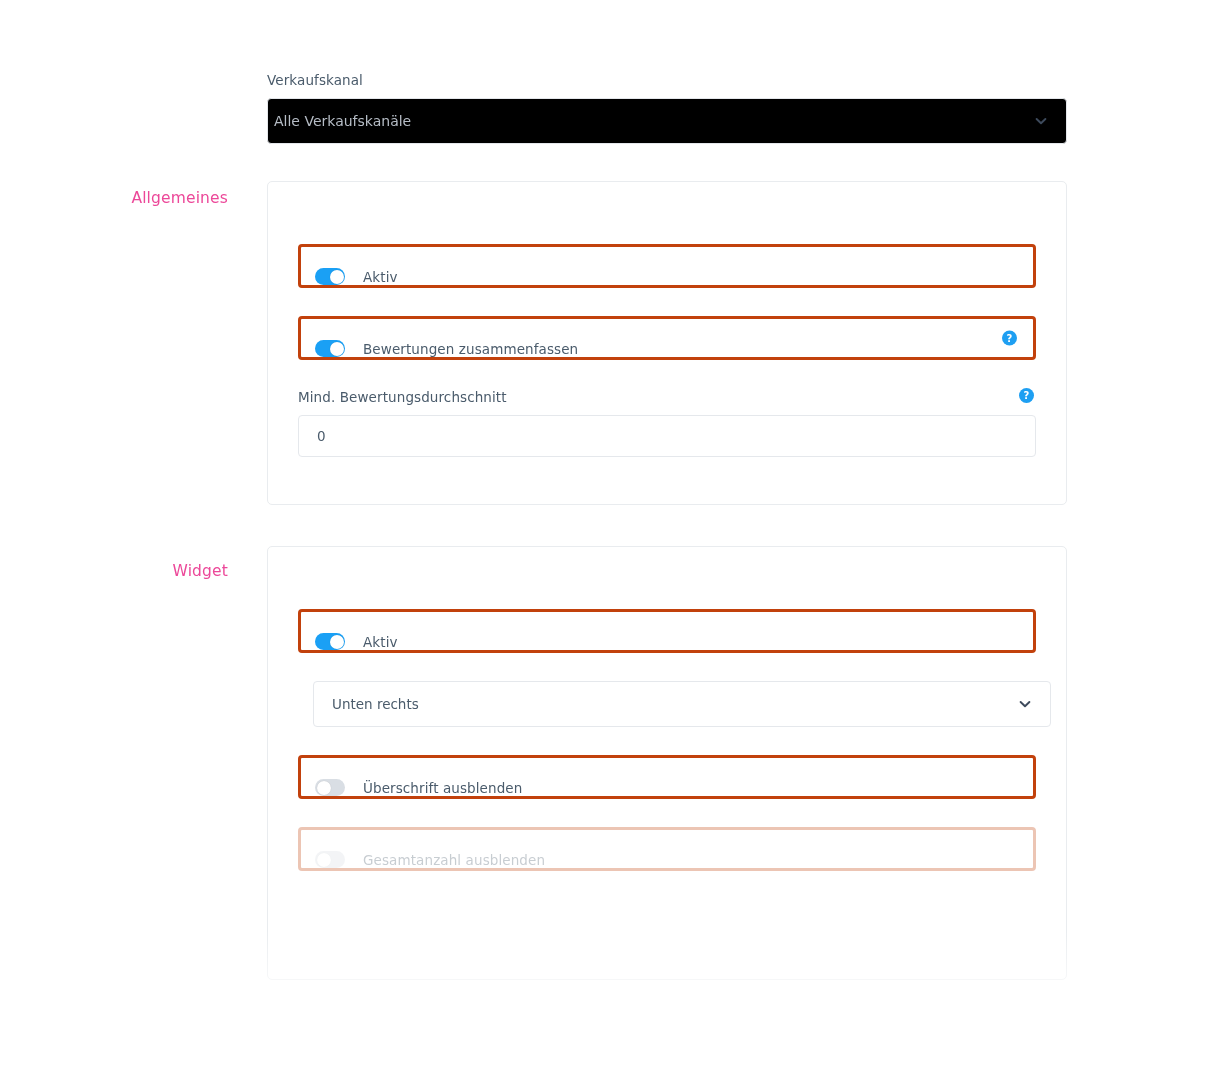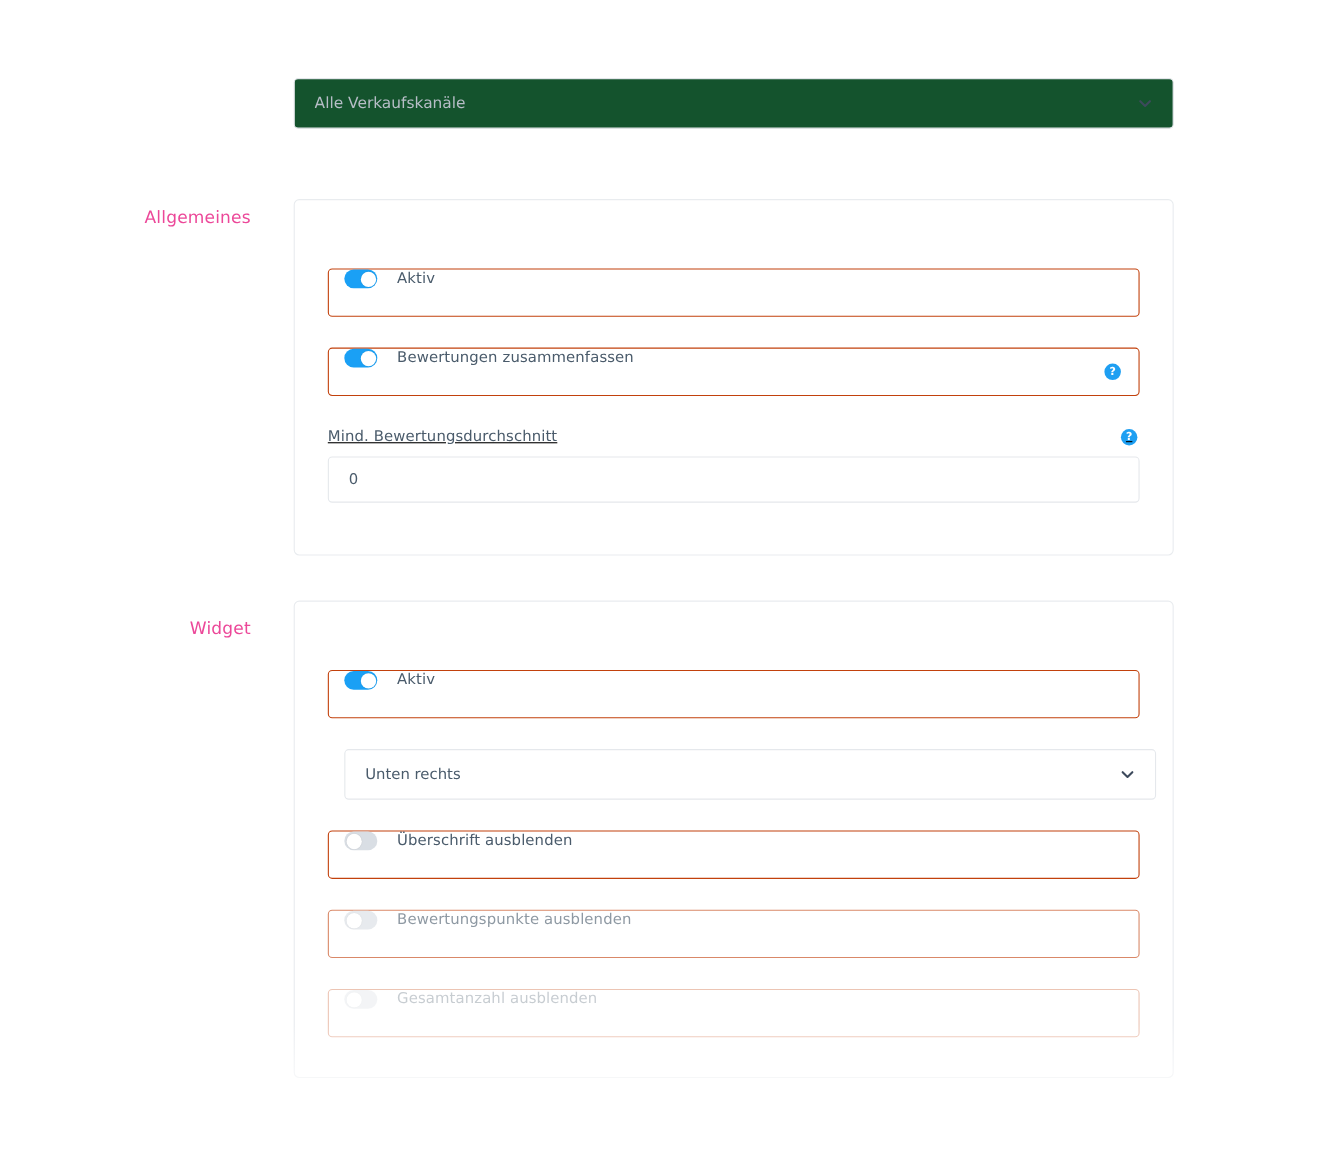--- a/index.html
+++ b/index.html
@@ -39,24 +39,24 @@
   }
   .top-field .field-label { margin-bottom: 9px; }
 
   .select-box {
     position: relative;
     box-sizing: border-box;
     width: 100%;
     height: 46px;
     border: 1px solid #e3e6ea;
     border-radius: 4px;
-    background: #14532d;
+    background: #000000;
     display: flex;
     align-items: center;
-    padding: 0 44px 0 18px;
+    padding: 0 44px 0 6px;
     font-size: 14px;
   }
   .select-box .value {
     color: #4a5b6b;
     white-space: nowrap;
     overflow: hidden;
     text-overflow: ellipsis;
   }
   .select-box .value.placeholder { color: #b6bdc6; }
 
@@ -100,25 +100,25 @@
   .card-inner {
     padding: 62px 30px 36px 30px;
   }
 
   
   .toggle-row {
     position: relative;
     box-sizing: border-box;
     width: 100%;
     height: 44px;
-    border: 1px solid #c2410c;
+    border: 3px solid #c2410c;
     border-radius: 4px;
     background: #ffffff;
     display: flex;
-    align-items: flex-start;
+    align-items: flex-end;
     padding: 0 0 0 14px;
     margin-bottom: 28px;
   }
   .toggle-row:last-child { margin-bottom: 0; }
 
   .switch {
     position: relative;
     width: 30px;
     height: 17px;
     border-radius: 9px;
@@ -164,25 +164,23 @@
     right: 16px;
     top: 50%;
     transform: translateY(-50%);
   }
 
   
   .card-field { position: relative; margin-bottom: 28px; }
   .card-field:last-child { margin-bottom: 0; }
   .card-field .row-label-line {
     display: flex;
-    align-items: center;
     justify-content: space-between;
     margin-bottom: 9px;
     padding-right: 2px;
-    text-decoration: underline;
   }
   .text-input {
     box-sizing: border-box;
     width: 100%;
     height: 42px;
     border: 1px solid #e5e8ec;
     border-radius: 4px;
     background: #ffffff;
     display: flex;
     align-items: center;
@@ -219,20 +217,21 @@
     background: linear-gradient(to bottom, rgba(255,255,255,0) 0%, rgba(255,255,255,.55) 32%, #ffffff 72%);
     pointer-events: none;
   }
 </style>
 </head>
 <body>
 
 <div class="page">
 
   <div class="top-field">
+    <div class="field-label">Verkaufskanal</div>
     <div class="select-box">
       <span class="value placeholder">Alle Verkaufskanäle</span>
       <span class="chevron">
         <svg width="14" height="14" viewBox="0 0 14 14" xmlns="http://www.w3.org/2000/svg">
           <path d="M2.6 5 L7 9.3 L11.4 5" fill="none" stroke="#3d4a5c" stroke-width="1.9" stroke-linecap="round" stroke-linejoin="round"></path>
         </svg>
       </span>
     </div>
   </div>
 
@@ -295,26 +294,20 @@
           </div>
         </div>
 
         <div class="toggle-row">
           <span class="switch">
             <span class="knob"></span>
           </span>
           <span class="toggle-label">Überschrift ausblenden</span>
         </div>
 
-        <div class="toggle-row fade-85">
-          <span class="switch">
-            <span class="knob"></span>
-          </span>
-          <span class="toggle-label">Bewertungspunkte ausblenden</span>
-        </div>
 
         <div class="toggle-row fade-60">
           <span class="switch">
             <span class="knob"></span>
           </span>
           <span class="toggle-label">Gesamtanzahl ausblenden</span>
         </div>
 
       </div>
     </div>

